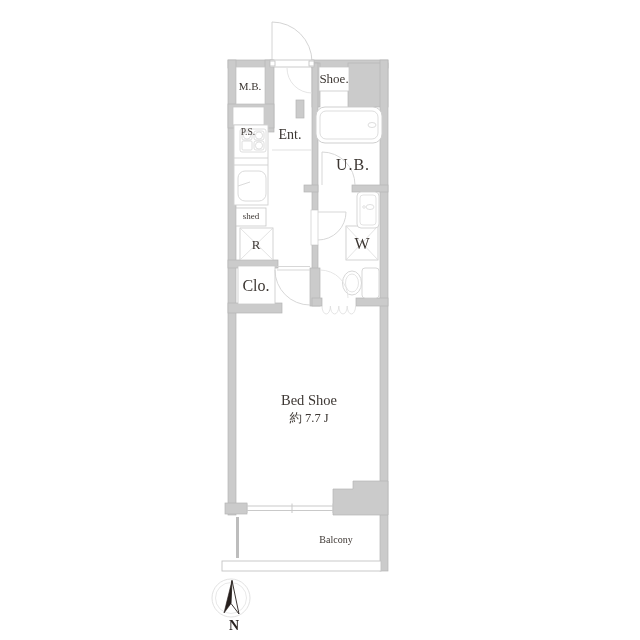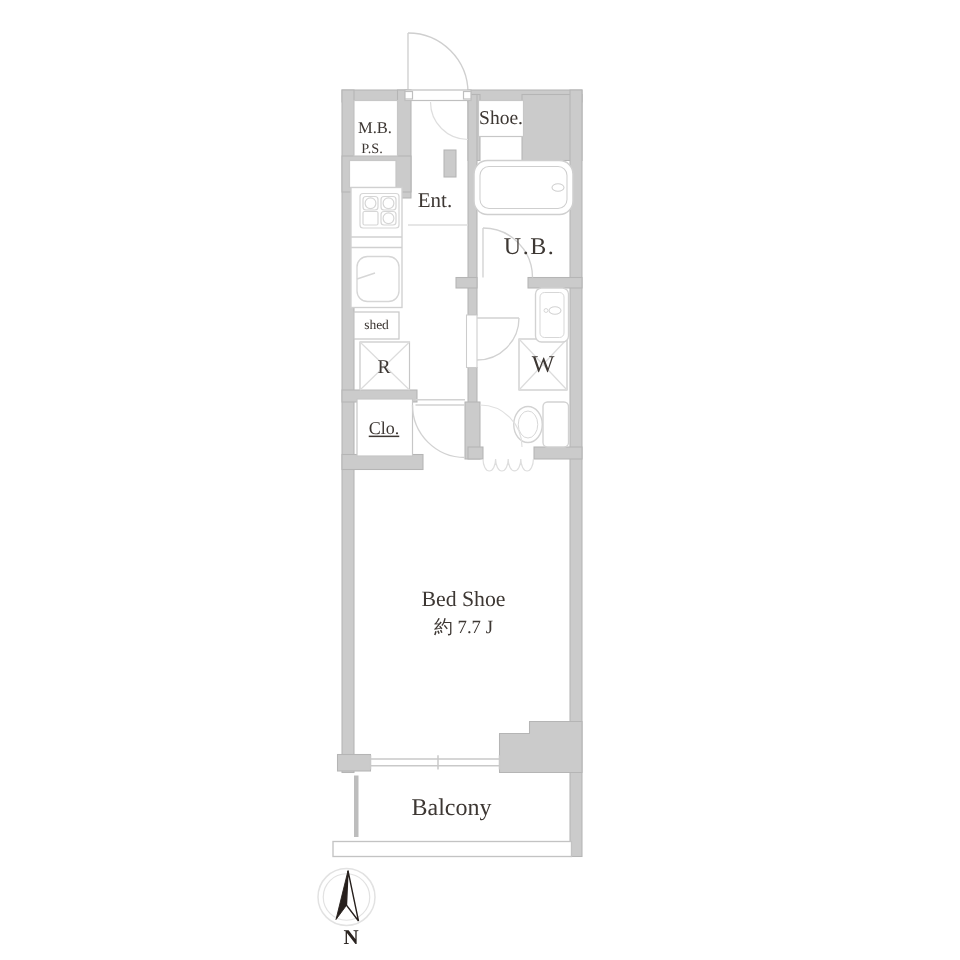--- a/index.html
+++ b/index.html
@@ -8,25 +8,25 @@
   svg{position:absolute;left:0;top:0;}
   .lbl{position:absolute;transform:translate(-50%,-50%);color:#3d3733;white-space:nowrap;
        text-align:center;line-height:1.1;}
   .lbl-mb{font-size:11px;}
   .lbl-ps{font-size:9.5px;}
   .lbl-ent{font-size:14px;}
   .lbl-shoe{font-size:13px;}
   .lbl-ub{font-size:16px;letter-spacing:1px;font-family:Liberation Serif, serif;}
   .lbl-shed{font-size:9px;font-family:Liberation Serif, serif;}
   .lbl-r{font-size:13px;}
-  .lbl-clo{font-size:12px;text-decoration:underline;}
+  .lbl-clo{font-size:16px;}
   .lbl-w{font-size:16px;}
   .lbl-bedroom{font-size:14.5px;}
   .lbl-size{font-size:12.5px;}
-  .lbl-balcony{font-size:16px;}
+  .lbl-balcony{font-size:10px;margin-left:35px;}
   .lbl-n{font-size:14px;font-weight:bold;color:#2a2320;}
 </style>
 </head>
 <body>
 
 <div id="canvas">
 
   <svg width="640" height="640" viewBox="0 0 640 640">
 
     <g fill="#cbcbcb" stroke="#b5b5b5" stroke-width="0.7">
@@ -168,21 +168,21 @@
 
     <g>
       <circle cx="231" cy="598" r="19" fill="none" stroke="#e2e2e2" stroke-width="1"></circle>
       <circle cx="231" cy="598" r="15.5" fill="none" stroke="#e2e2e2" stroke-width="0.8"></circle>
       <path d="M232,580.5 L224,613 L231,603.5 Z" fill="#261f1c" stroke="#261f1c" stroke-width="0.6"></path>
       <path d="M232,580.5 L239,614 L231,603.5 Z" fill="#ffffff" stroke="#261f1c" stroke-width="0.9"></path>
     </g>
   </svg>
 
   <div class="lbl lbl-mb" style="left:250px;top:86px;">M.B.</div>
-  <div class="lbl lbl-ps" style="left:248px;top:100px;text-align:center;">P.S.</div>
+  <div class="lbl lbl-ps" style="left:248px;top:132px;text-align:center;">P.S.</div>
   <div class="lbl lbl-ent" style="left:290px;top:135px;">Ent.</div>
   <div class="lbl lbl-shoe" style="left:334px;top:79px;">Shoe.</div>
   <div class="lbl lbl-ub" style="left:353px;top:165px;">U.B.</div>
   <div class="lbl lbl-shed" style="left:251px;top:217px;">shed</div>
   <div class="lbl lbl-r" style="left:256px;top:245px;">R</div>
   <div class="lbl lbl-clo" style="left:256px;top:286px;">Clo.</div>
   <div class="lbl lbl-w" style="left:362px;top:244px;">W</div>
   <div class="lbl lbl-bedroom" style="left:309px;top:401px;">Bed Shoe</div>
   <div class="lbl lbl-size" style="left:309px;top:419px;">約 7.7 J</div>
   <div class="lbl lbl-balcony" style="left:301px;top:539px;">Balcony</div>

